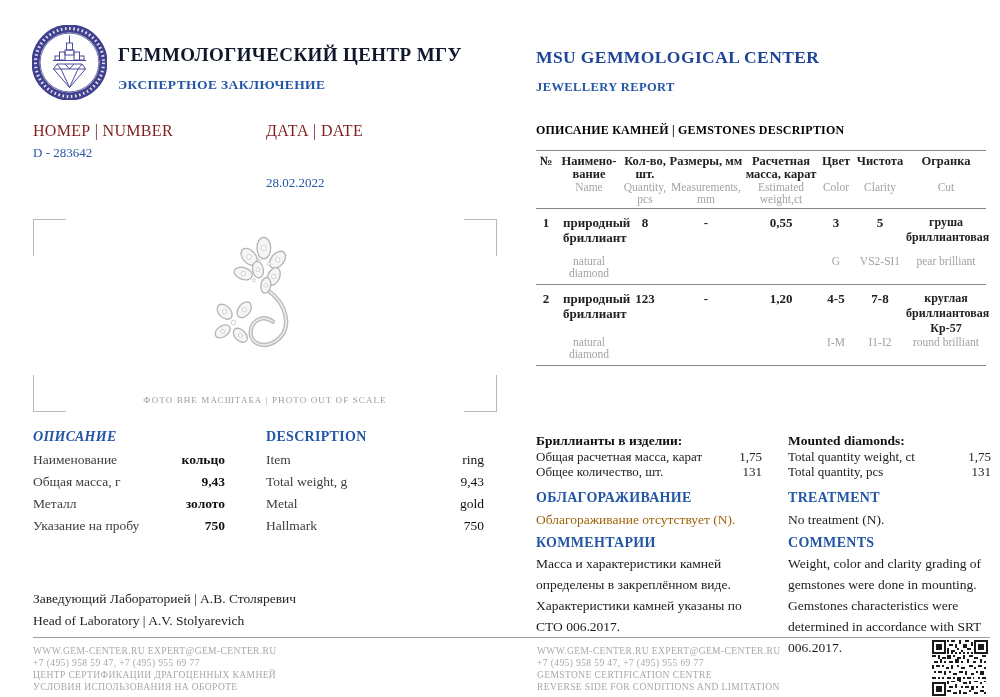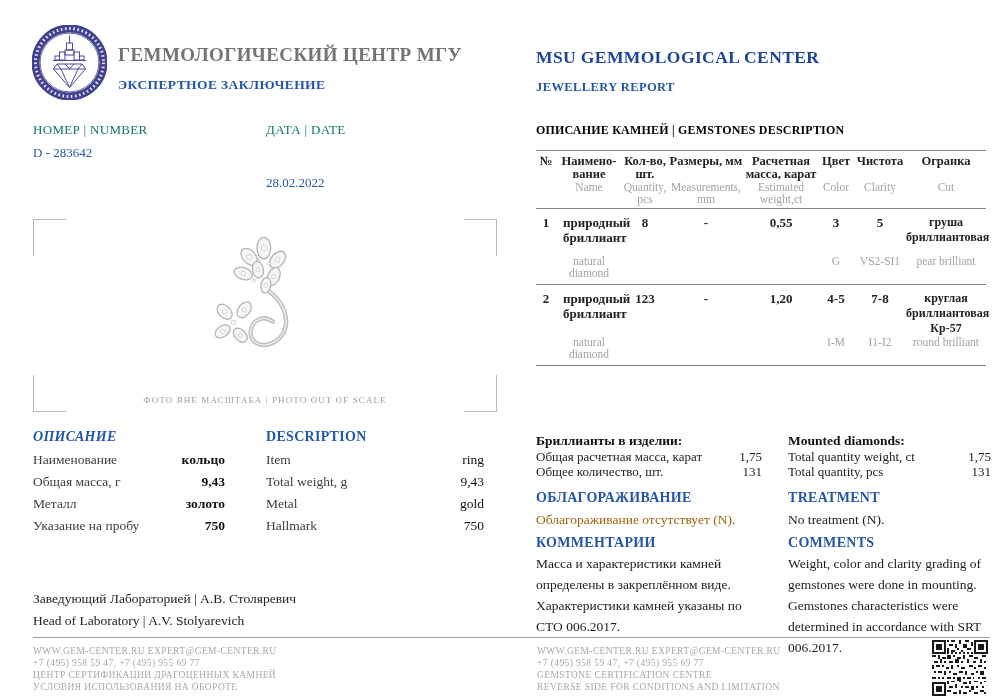--- a/index.html
+++ b/index.html
@@ -2,27 +2,27 @@
 <html><head>
 <meta charset="utf-8">
 <style>
   html,body{margin:0;padding:0;background:#fff;}
   .page{position:relative;width:1000px;height:697px;background:#fff;overflow:hidden;
         font-family:"Liberation Serif","DejaVu Serif",serif;color:#1c1c1c;}
   .abs{position:absolute;}
 
   
   .logo{left:32px;top:25px;width:75px;height:75px;}
-  .org-ru{left:118px;top:44px;font-size:19px;font-weight:600;letter-spacing:.4px;color:#737373;}
+  .org-ru{left:118px;top:44px;font-size:19px;font-weight:600;letter-spacing:.4px;color:#0f172a;}
   .doc-ru{left:118px;top:77px;font-size:13.5px;font-weight:600;letter-spacing:.4px;color:#2456a6;}
   .org-en{left:536px;top:47px;font-size:17.5px;font-weight:600;letter-spacing:.4px;color:#1d4497;}
   .doc-en{left:536px;top:80px;font-size:12.5px;font-weight:600;letter-spacing:.4px;color:#2456a6;}
 
   
-  .lbl{font-size:13px;letter-spacing:.3px;color:#0f766e;}
+  .lbl{font-size:16px;letter-spacing:.3px;color:#7f1d1d;}
   .blue-val{font-size:13px;color:#2456a6;}
   .num-lbl{left:33px;top:122px;}  .num-val{left:33px;top:145px;}
   .date-lbl{left:266px;top:122px;}.date-val{left:266px;top:145px;margin-top:30px;}
 
   
   .photo{left:33px;top:219px;width:464px;height:193px;}
   .bk{position:absolute;width:32px;height:36px;border:0 solid #b8b8b8;}
   .bk-tl{left:0;top:0;border-left-width:1px;border-top-width:1px;}
   .bk-tr{right:0;top:0;border-right-width:1px;border-top-width:1px;}
   .bk-bl{left:0;bottom:0;border-left-width:1px;border-bottom-width:1px;}

